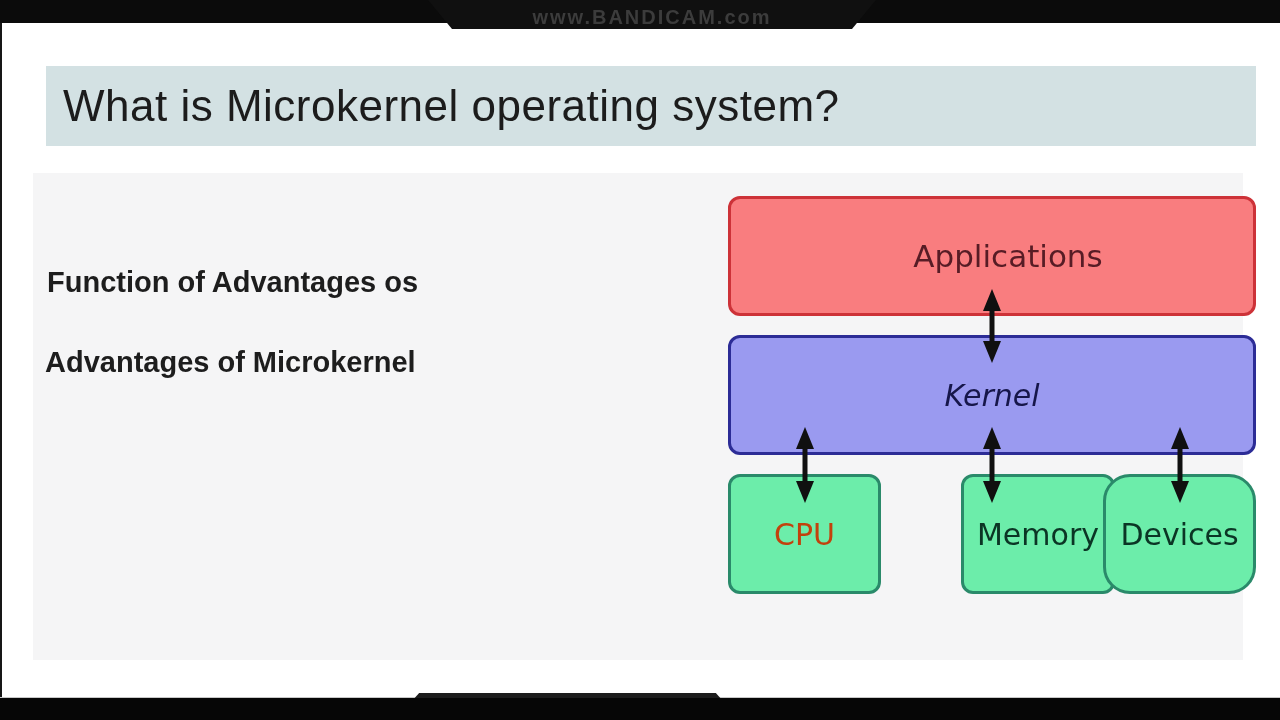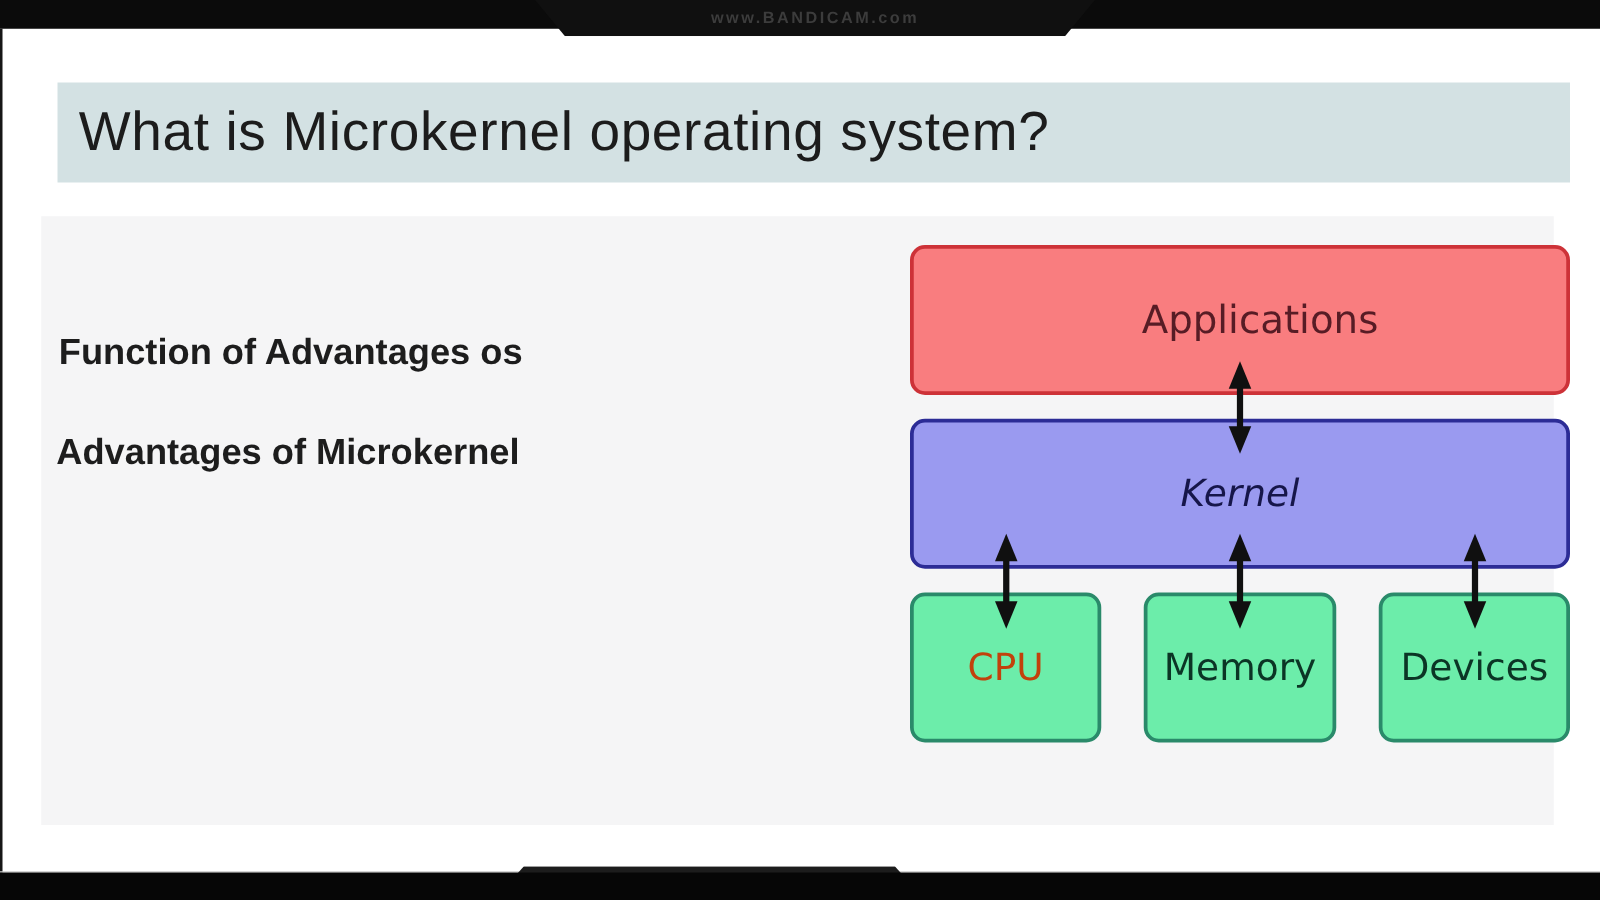--- a/index.html
+++ b/index.html
@@ -17,21 +17,21 @@
   .top-tab {
     position:absolute; left:428px; top:0; width:448px; height:29px;
     background:#101010;
     clip-path:polygon(0 0, 100% 0, calc(100% - 24px) 100%, 24px 100%);
     overflow:hidden;
   }
   .top-tab-text {
     position:absolute; left:0; right:0; top:6px;
     text-align:center;
     font-family:"Liberation Sans", sans-serif;
-    font-weight:bold; font-size:13px; letter-spacing:2px;
+    font-weight:bold; font-size:20px; letter-spacing:2px;
     color:#3c3c3c;
     filter:blur(0.6px);
     white-space:nowrap;
   }
   .bottom-line {
     position:absolute; left:0; top:697px; width:1280px; height:1px;
     background:#c8c8c8;
   }
   .bottom-tab {
     position:absolute; left:395px; top:693px; width:345px; height:27px;
@@ -110,24 +110,24 @@
 
   <div class="diag-box box-applications" style="background-color: rgb(249, 125, 127); border-color: rgb(205, 50, 56); color: rgb(87, 28, 37);">
     <span>Applications</span>
   </div>
   <div class="diag-box box-kernel" style="background-color: rgb(154, 154, 240); border-color: rgb(44, 44, 150); color: rgb(22, 22, 74);">
     <span>Kernel</span>
   </div>
   <div class="diag-box box-cpu" style="background-color: rgb(108, 237, 170); border-color: rgb(42, 138, 106); color: #c2410c;">
     <span>CPU</span>
   </div>
-  <div class="diag-box box-memory" style="background-color: rgb(108, 237, 170); border-color: rgb(42, 138, 106); color: rgb(11, 53, 37);">
+  <div class="diag-box box-memory" style="background-color: rgb(108, 237, 170); border-color: rgb(42, 138, 106); color: rgb(11, 53, 37); margin-left: 46px;">
     <span>Memory</span>
   </div>
-  <div class="diag-box box-devices" style="background-color: rgb(108, 237, 170); border-color: rgb(42, 138, 106); color: rgb(11, 53, 37);">
+  <div class="diag-box box-devices" style="background-color: rgb(108, 237, 170); border-color: rgb(42, 138, 106); color: rgb(11, 53, 37); border-radius: 27px;">
     <span>Devices</span>
   </div>
 
   <svg class="arrow-layer" viewBox="0 0 1280 720" xmlns="http://www.w3.org/2000/svg" style="color: rgb(16, 16, 16);">
 
     <g stroke="currentColor" fill="currentColor">
       <line x1="992" y1="308" x2="992" y2="344" stroke-width="5"></line>
       <polygon points="992,289 983,311 1001,311" stroke="none"></polygon>
       <polygon points="992,363 983,341 1001,341" stroke="none"></polygon>
     </g>

